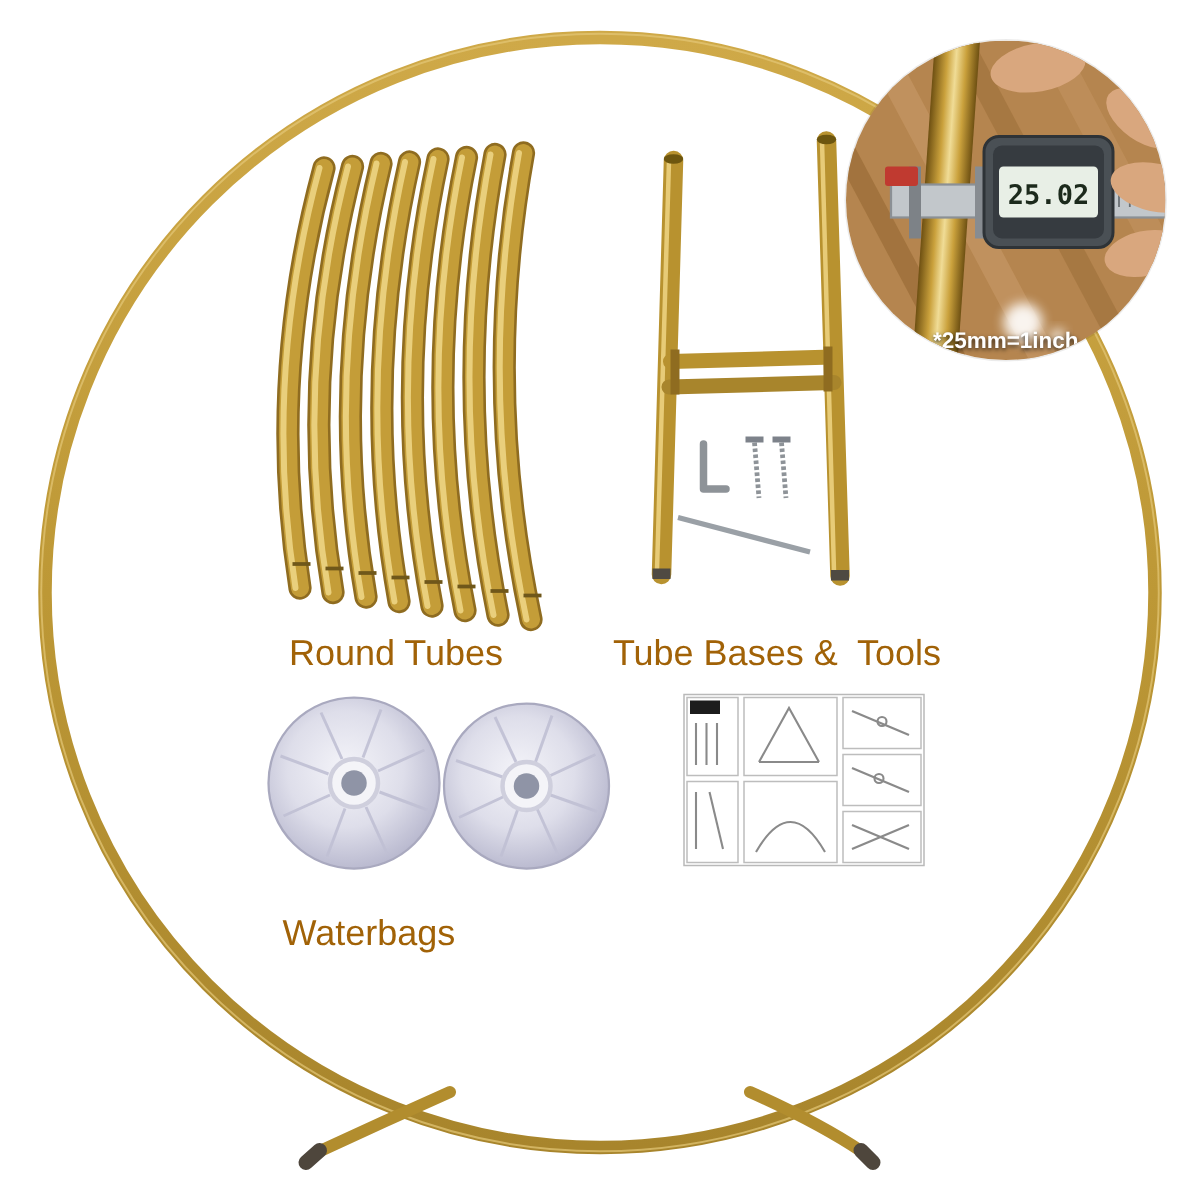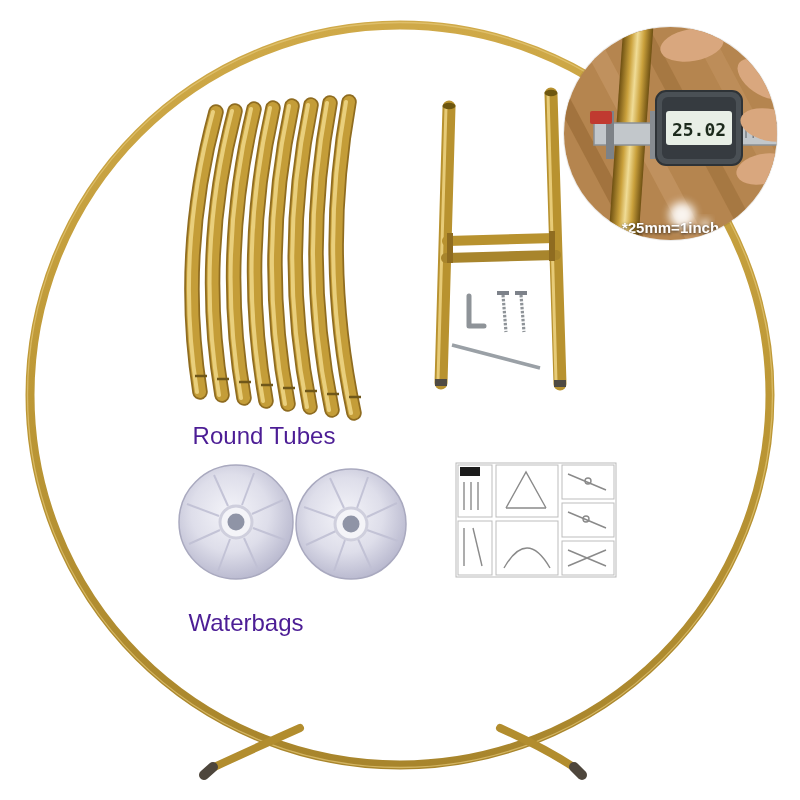--- a/index.html
+++ b/index.html
@@ -1,19 +1,19 @@
 <!DOCTYPE html>
 <html><head>
 <meta charset="utf-8">
 <style>
   html,body{margin:0;padding:0;background:#fff;}
   .stage{position:relative;width:800px;height:800px;background:#ffffff;overflow:hidden;
          font-family:"Liberation Sans", sans-serif;}
   .stage svg{position:absolute;left:0;top:0;}
-  .label{position:absolute;color:#4c1d95;font-size:24px;text-align:center;white-space:pre;
+  .label{position:absolute;color:#a16207;font-size:24px;text-align:center;white-space:pre;
          font-family:"Liberation Sans", sans-serif;}
   .inset{position:absolute;left:564px;top:27px;width:213px;height:213px;border-radius:50%;
          overflow:hidden;box-shadow:0 0 0 1px rgba(0,0,0,0.08);}
   .inset svg{position:absolute;left:0;top:0;}
   .inset-note{position:absolute;left:0;top:176px;width:100%;text-align:center;color:#fff;
          font-size:15px;font-weight:bold;text-shadow:0 1px 3px rgba(0,0,0,0.75);margin-top:16px;}
 </style>
 </head>
 <body>
 
@@ -217,15 +217,16 @@
         <ellipse cx="206" cy="98" rx="30" ry="16" transform="rotate(12 206 98)"></ellipse>
         <ellipse cx="199" cy="142" rx="27" ry="15" transform="rotate(-12 199 142)"></ellipse>
       </g>
       <circle cx="118" cy="188" r="13" fill="#ffffff" opacity="0.9" filter="url(#soft)"></circle>
       <circle cx="141" cy="197" r="5" fill="#ffffff" opacity="0.8" filter="url(#soft)"></circle>
     </svg>
     <div class="inset-note">*25mm=1inch</div>
   </div>
 
   <div class="label" style="left:139px;top:422px;width:250px;">Round Tubes</div>
+  <div class="label" style="left:380px;top:422px;width:276px;">Tube Bases &amp;  Tools</div>
   <div class="label" style="left:146px;top:589px;width:200px;margin-top:20px;">Waterbags</div>
 
 </div>
 
 </body></html>

